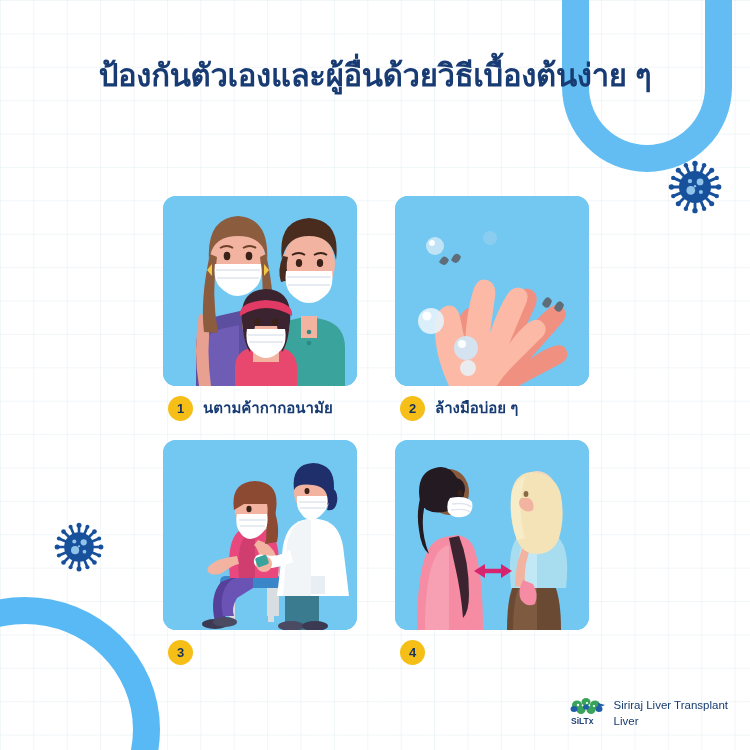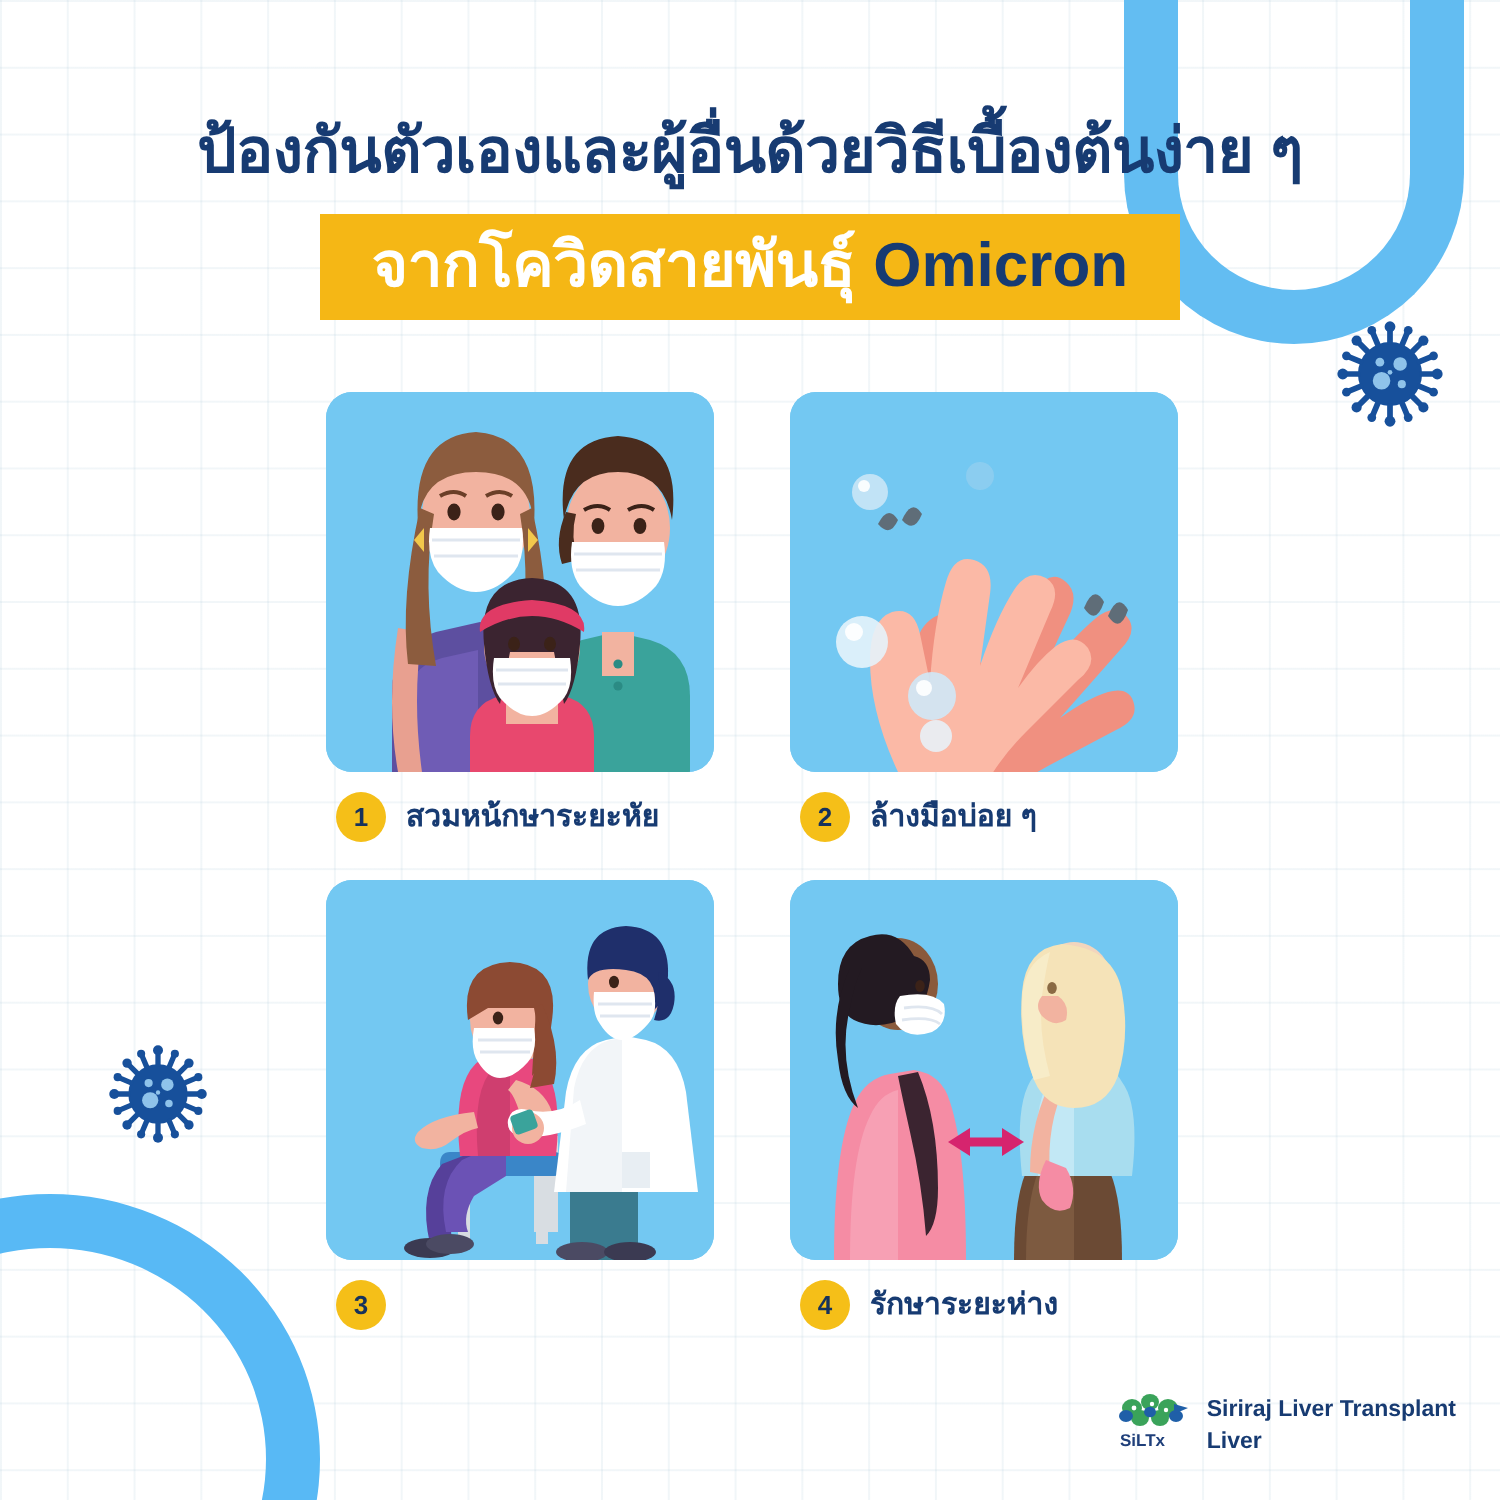--- a/index.html
+++ b/index.html
@@ -154,21 +154,21 @@
     right: 22px;
     bottom: 18px;
     display: flex;
     align-items: center;
     z-index: 6;
   }
   .logo-mark { flex: 0 0 auto; margin-right: 8px; }
   .logo-text {
     color: #173b72;
     font-size: 11.5px;
-    font-weight: bold;
+    font-weight: normal;
     line-height: 1.35;
     white-space: nowrap;
   }
 </style>
 </head>
 <body>
 
 <div id="poster">
 
   <div class="arc-top-right"></div>
@@ -267,23 +267,20 @@
           <circle cx="38" cy="26" r="4"></circle>
         <circle cx="26" cy="25" r="2.6"></circle>
           <circle cx="39" cy="38" r="2.4"></circle>
         <circle cx="32" cy="31" r="1.4"></circle>
       </g>
     </svg>
   </div>
 
   <div class="headline">
     <span class="headline-main">ป้องกันตัวเองและผู้อื่นด้วยวิธีเบื้องต้นง่าย ๆ</span>
-    <span class="headline-band">
-      <span class="band-thai">จากโควิดสายพันธุ์</span><span class="band-en">Omicron</span>
-    </span>
   </div>
 
   <div class="steps">
 
     <div class="step">
       <div class="panel">
         <svg width="194" height="190" viewBox="0 0 194 190">
           <rect width="194" height="190" fill="#73c8f2"></rect>
 
           <path d="M33 190 V150 q0-24 22-30 l22-5 22 5 q22 6 22 30 v40z" fill="#5d4fa0"></path>
@@ -322,21 +319,21 @@
           <path d="M79 126 q-3-32 24-33 q27 1 24 33 q-2 22 -8 30 l-5-26 h-22 l-5 26 q-6-8 -8-30z" fill="#3b2430"></path>
           <path d="M77 120 q26-16 52 0 q2-14 -26-16 q-28 2 -26 16z" fill="#e03a65"></path>
           <ellipse cx="94" cy="126" rx="3" ry="3.6" fill="#3b2218"></ellipse>
           <ellipse cx="112" cy="126" rx="3" ry="3.6" fill="#3b2218"></ellipse>
           <path d="M84 133 h38 q2 13 -3 20 q-8 9 -16 9 q-8 0-16-9 q-5-7 -3-20z" fill="#ffffff"></path>
           <path d="M85 139 h36 M86 146 h34" stroke="#dfe6ef" stroke-width="1.5" fill="none"></path>
         </svg>
       </div>
       <div class="caption">
         <span class="badge">1</span>
-        <span class="caption-label">สวมหน้กษาระยะหัย</span>
+        <span class="caption-label">นตามค้ากากอนามัย</span>
       </div>
     </div>
 
     <div class="step">
       <div class="panel">
         <svg width="194" height="190" viewBox="0 0 194 190">
           <rect width="194" height="190" fill="#73c8f2"></rect>
 
           <g fill="#f09080">
             <path d="M92 190 q-22-24 -28-50 q-4-18 6-26 q9-7 16 4 l14 26 q10-26 22-44 q8-12 16-5 q7 6 1 18 l-14 30 q16-20 28-30 q10-8 16 0 q5 7 -4 16 l-30 34 q14-10 24-13 q11-3 13 6 q2 8 -9 13 l-34 18 q-14 8 -22 12z"></path>
@@ -449,21 +446,20 @@
 
           <g stroke="#d6246e" stroke-width="4.5" fill="none" stroke-linecap="round">
             <line x1="86" y1="131" x2="110" y2="131"></line>
           </g>
           <path d="M79 131 l11-7 v14z" fill="#d6246e"></path>
           <path d="M117 131 l-11-7 v14z" fill="#d6246e"></path>
         </svg>
       </div>
       <div class="caption">
         <span class="badge">4</span>
-        <span class="caption-label">รักษาระยะห่าง</span>
       </div>
     </div>
 
   </div>
 
   <div class="footer-logo">
     <span class="logo-mark">
       <svg width="38" height="32" viewBox="0 0 38 32">
         <g fill="#3aa35a">
           <ellipse cx="9" cy="9" rx="5" ry="4.5"></ellipse>

